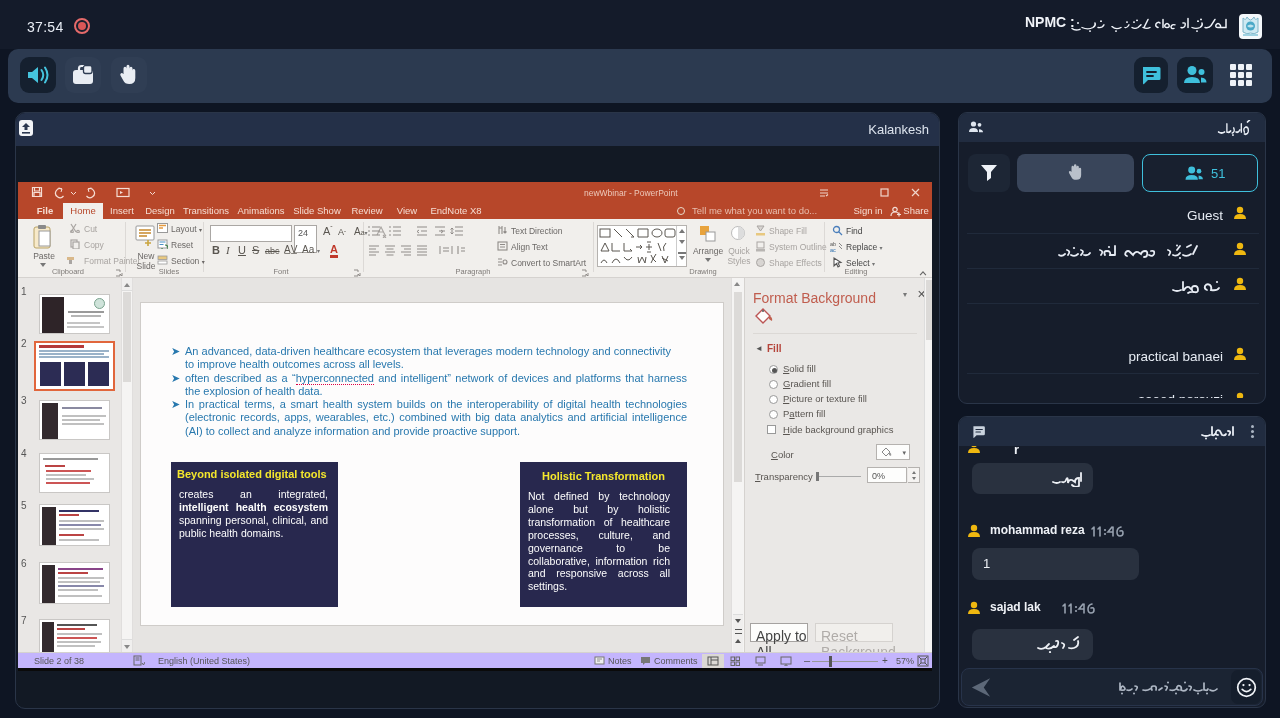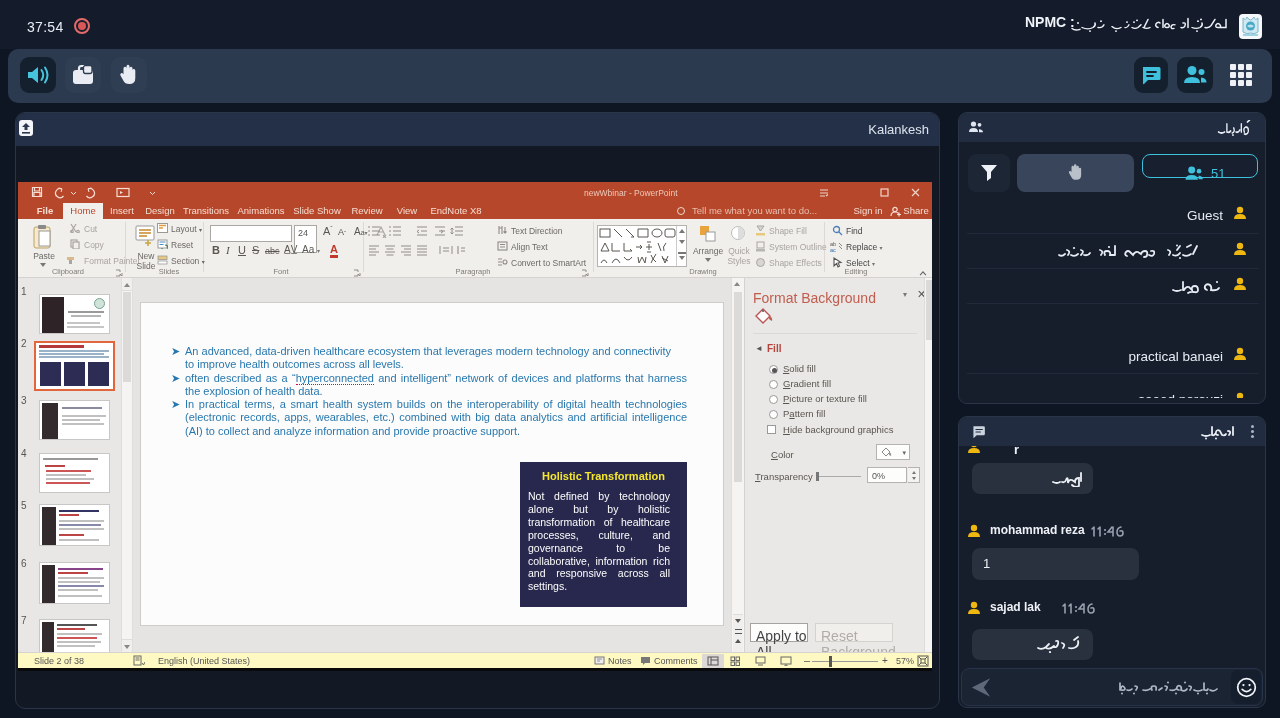--- a/index.html
+++ b/index.html
@@ -22,42 +22,42 @@
 #podhead .lbl { position:absolute; right:10px; top:9px; color:#dde4ee; font-size:13px; }
 #shareicon { left:3px; top:7px; width:14px; height:16px; background:#f2f4f7; border-radius:3px; }
 
 .panel { background:#161d2b; border:1px solid #2a3548; border-radius:9px; }
 #users { left:958px; top:112px; width:308px; height:292px; }
 #msgs { left:958px; top:416px; width:308px; height:292px; }
 .phead { position:absolute; left:0; top:0; width:100%; height:29px; background:#212c40; border-radius:8px 8px 0 0; }
 
 #filterbtn { left:9px; top:41px; width:42px; height:38px; background:#1d2635; border-radius:8px; }
 #handbtn { left:58px; top:41px; width:117px; height:38px; background:#39455a; border-radius:8px; }
-#countbtn { left:183px; top:41px; width:116px; height:24px; background:#18202f; border:1.5px solid #3fc0dc; border-radius:8px;padding-left:36px; }
+#countbtn { left:183px; top:41px; width:116px; height:38px; background:#18202f; border:1.5px solid #3fc0dc; border-radius:8px;padding-left:36px; }
 .urow { position:absolute; left:8px; width:292px; height:35px; border-bottom:1px solid #202a3b; }
 .uname { position:absolute; right:36px; top:50%; transform:translateY(-50%); color:#e7ecf4; font-size:13.5px; }
 .uavatar { position:absolute; right:12px; top:50%; transform:translateY(-50%); }
 
 .bubble { position:absolute; background:#29313f; border-radius:8px; }
 .mname { position:absolute; color:#eef1f6; font-size:12px; font-weight:bold; }
 
 #chatinput { left:2px; top:251px; width:302px; height:38px; background:#1b2433; border:1px solid #27334a; border-radius:8px; }
 #emojibox { position:absolute; right:1px; top:1px; width:30px; height:34px; background:#151e2c; border-radius:7px; }
 
 #ppt { left:18px; top:182px; width:914px; height:489px; background:#f1efed; overflow:hidden; }
 #ppt-title { left:0; top:0; width:914px; height:21px; background:#b7472a; }
 #ppt-tabs { left:0; top:21px; width:914px; height:16px; background:#b7472a; }
 #ppt-ribbon { left:0; top:37px; width:914px; height:59px; background:#f1efec; border-bottom:1px solid #d5d2cf; }
 #ppt-thumbs { left:0; top:96px; width:103px; height:374px; background:#e9e7e5; }
 #ppt-thumb-sb { left:103px; top:96px; width:12px; height:374px; background:#f5f4f3; border-left:1px solid #e0dedd; border-right:1px solid #e0dedd; }
 #ppt-slidearea { left:115px; top:96px; width:598px; height:374px; background:#e6e4e2; }
 #ppt-canvas { left:8px; top:25px; width:582px; height:322px; background:#fdfcfc; box-shadow:0 0 0 1px #cfccc9; }
 #ppt-vsb { left:713px; top:96px; width:13px; height:374px; background:#f5f4f3; border-left:1px solid #e0dedd; }
 #ppt-pane { left:726px; top:96px; width:188px; height:374px; background:#eae8e6; border-left:1px solid #d5d2cf; }
-#ppt-status { left:0; top:470px; width:914px; height:16px; background:#fef9c3; border-top:1px solid #d5d2cf; }
+#ppt-status { left:0; top:470px; width:914px; height:16px; background:#c4b5fd; border-top:1px solid #d5d2cf; }
 #ppt-bottom { left:0; top:486px; width:914px; height:3px; background:#0a0a0a; }
 .tab { position:absolute; top:0; height:16px; color:#f5dcd2; font-size:9.5px; line-height:16px; text-align:center; }
 .glabel { position:absolute; bottom:1px; font-size:7.5px; color:#7f7b78; width:80px; text-align:center; }
 .gsep { position:absolute; top:3px; height:50px; width:1px; background:#dcd9d6; }
 .rtxt { position:absolute; font-size:8.5px; color:#6b6866; }
 .rtxt.dis { color:#a8a4a1; }
 .thumb { background:#fff; border:1px solid #c9c7c5; }
 .sbox { width:167px; height:145px; background:#28284e; }
 .sboxtitle { padding:6px 6px 0; color:#f4e72c; font-size:11px; font-weight:bold; white-space:nowrap; }
 .sboxbody { padding:8px 8px 0; color:#fdfdfd; font-size:10.5px; line-height:12.9px; text-align:justify; }
@@ -464,20 +464,24 @@
         </div>
     </div>
 
     <div class="abs" id="ppt-slidearea">
       <div class="abs" id="ppt-canvas">
         <div class="abs" style="left:30px;top:42px;width:516px;color:#2878ae;font-size:11px;line-height:13.3px;text-align:justify;">
           <div style="position:relative;padding-left:14px;"><span style="position:absolute;left:0;color:#2878ae;">➤</span>An advanced, data-driven healthcare ecosystem that leverages modern technology and connectivity<br>to improve health outcomes across all levels.</div>
           <div style="position:relative;padding-left:14px;"><span style="position:absolute;left:0;color:#2878ae;">➤</span>often described as a “<span style="border-bottom:1px dotted #d04;">hyperconnected</span> and intelligent” network of devices and platforms that harness the explosion of health data.</div>
           <div style="position:relative;padding-left:14px;"><span style="position:absolute;left:0;color:#2878ae;">➤</span>In practical terms, a smart health system builds on the interoperability of digital health technologies (electronic records, apps, wearables, etc.) combined with big data analytics and artificial intelligence (AI) to collect and analyze information and provide proactive support.</div>
         </div>
+        <div class="abs sbox" style="left:30px;top:159px;">
+          <div class="sboxtitle">Beyond isolated digital tools</div>
+          <div class="sboxbody" style="width:165px;">creates an integrated, <b>intelligent health ecosystem</b> spanning personal, clinical, and public health domains.</div>
+        </div>
         <div class="abs sbox" style="left:379px;top:159px;">
           <div class="sboxtitle" style="padding-top:8px;text-align:center;">Holistic Transformation</div>
           <div class="sboxbody" style="width:158px;">Not defined by technology alone but by holistic transformation of healthcare processes, culture, and governance to be collaborative, information rich and responsive across all settings.</div>
         </div>
       </div>
     </div>
     <div class="abs" id="ppt-vsb">
       <div class="abs" style="left:1px;top:2px;width:8px;height:8px;">
           <div style="margin:2px auto;width:0;height:0;border-left:3px solid transparent;border-right:3px solid transparent;border-bottom:4px solid #888;"></div>
         </div>

